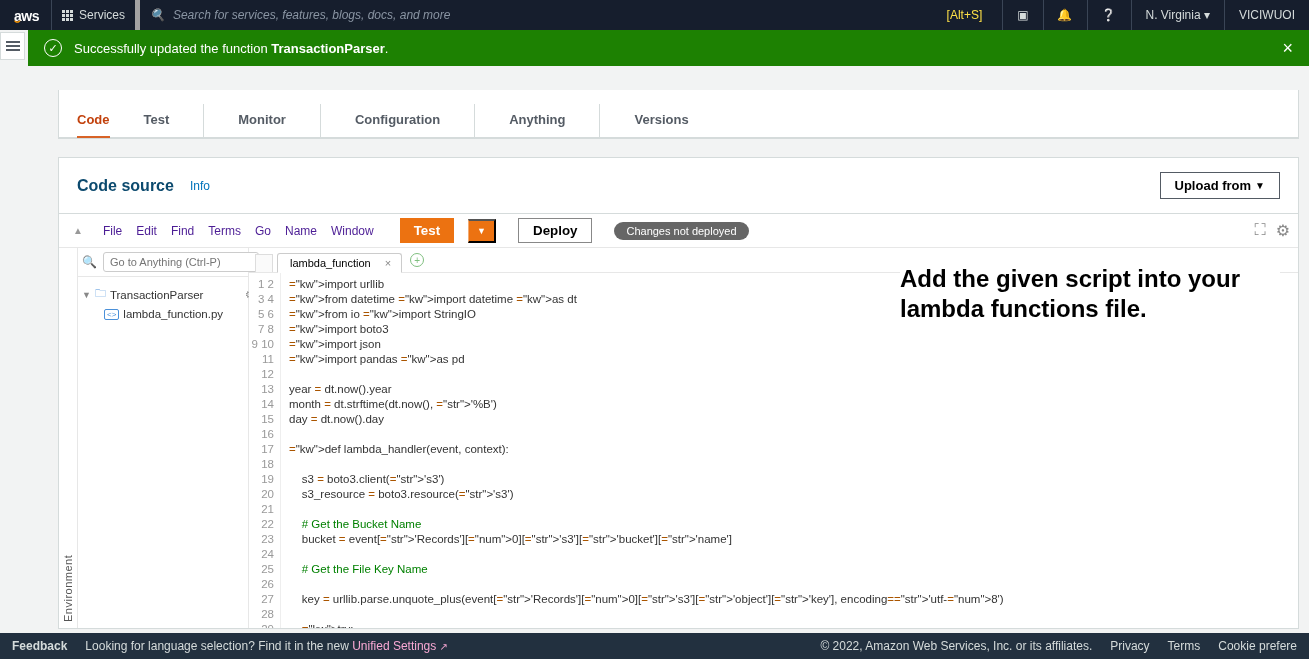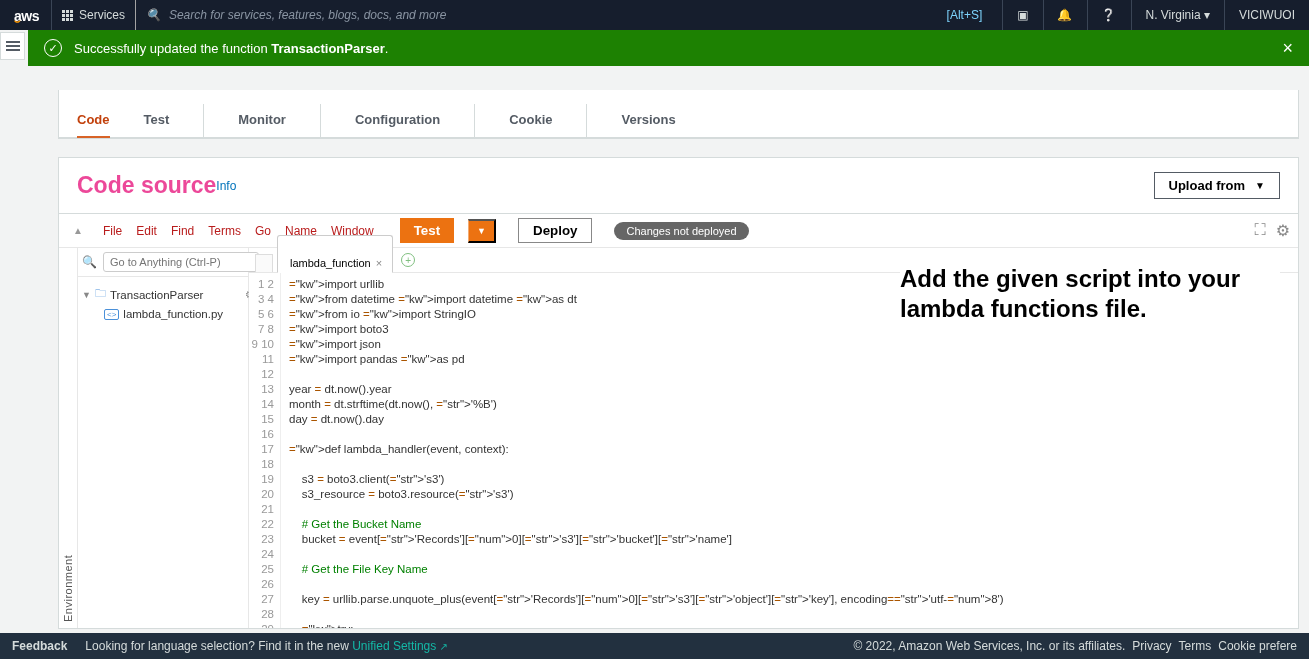--- a/index.html
+++ b/index.html
@@ -2,23 +2,23 @@
 <html><head>
 <meta charset="utf-8">
 <style>
 * { margin: 0; padding: 0; box-sizing: border-box; font-family: "Amazon Ember", Arial, sans-serif; }
 body { background: #f2f3f3; overflow: hidden; }
 
 
 .topnav { height: 30px; background: #161e2d; display: flex; align-items: center; color: #d5dbdb; font-size: 12px; }
 .topnav .logo { margin-left: 14px; margin-right: 12px; font-weight: bold; color:#fff; font-size:14px; letter-spacing:-0.5px;}
 .topnav .logo .smile { color:#ff9900; font-size:10px; display:block; line-height:2px; margin-top:-4px;}
-.topnav .services { display:flex; align-items:center; gap:6px; padding:0 10px; border-left:1px solid #3a4556; border-right:1px solid #a3a3a3; height:100%;}
+.topnav .services { display:flex; align-items:center; gap:6px; padding:0 10px; border-left:1px solid #3a4556; border-right:5px solid #a3a3a3; height:100%;}
 .topnav .search { display:flex; align-items:center; flex:1; padding-left:10px; gap:8px; font-style:italic; color:#8a95a3;}
-.topnav .search-shortcut { margin-left:auto; margin-right:20px; font-style:normal; color:#7dd3fc;}
+.topnav .search-shortcut { margin-left:auto; margin-right:20px; font-style:normal; color:#fde047;}
 .topnav .right { display:flex; align-items:center; gap:0; height:100%;}
 .topnav .right .cell { padding:0 14px; border-left:1px solid #3a4556; height:100%; display:flex; align-items:center;}
 .grid-icon { display:inline-grid; grid-template-columns:repeat(3,3px); grid-template-rows:repeat(3,3px); gap:1px;}
 .grid-icon span{ background:#d5dbdb;}
 
 
 .side-hamburger { position:fixed; top:32px; left:0; width:25px; height:28px; background:#fff; border:1px solid #d5dbdb; display:flex; align-items:center; justify-content:center; z-index:5;}
 .hamburger-lines { width:14px; height:10px; display:flex; flex-direction:column; justify-content:space-between;}
 .hamburger-lines span{height:2px;background:#545b64;}
 
@@ -32,30 +32,30 @@
 .tabs-wrap { background:#fff; border:1px solid #d5dbdb; border-top:none; margin:0 10px 0 30px; padding-top:14px;}
 .tabs { display:flex; padding:0 18px; border-bottom:1px solid #d5dbdb;}
 .tabs .tab { padding:8px 0 10px; margin-right:34px; font-size:13px; font-weight:bold; color:#545b64; position:relative;}
 .tabs .tab.sep { padding-right:34px; border-right:1px solid #d5dbdb;}
 .tabs .tab.active { color:#c2410c; }
 .tabs .tab.active::after{content:"";position:absolute;left:0;right:0;bottom:-1px;height:2px;background:#d86327;}
 
 
 .panel { background:#fff; border:1px solid #d5dbdb; margin:18px 10px 0 30px; }
 .panel-header { display:flex; align-items:center; padding:14px 18px;}
-.panel-header h2{ font-size:23px; font-weight:bold; color:#ec4899; margin-right:0;}
+.panel-header h2{ font-size:16px; font-weight:bold; color:#0c4a6e; margin-right:16px;}
 .panel-header .info-link{ color:#0073bb; font-size:12px;}
-.panel-header .upload-btn{ margin-left:auto; border:1px solid #545b64; background:#fff; padding:5px 14px; font-size:13px; font-weight:bold; display:flex; align-items:center; gap:10px;}
+.panel-header .upload-btn{ margin-left:auto; border:1px solid #545b64; background:#fff; padding:5px 14px; font-size:13px; font-weight:bold; display:flex; align-items:center; gap:4px;}
 .panel-header .upload-btn .caret{font-size:10px;}
 
 
 .editor { border-top:1px solid #d5dbdb;}
 .editor-toolbar{ display:flex; align-items:center; padding:4px 8px; gap:14px; border-bottom:1px solid #e7e7e7; font-size:12px;}
 .editor-toolbar .arrow-up{color:#999;font-size:10px;margin:0 6px;}
-.editor-toolbar .menu-item{color:#b91c1c;}
+.editor-toolbar .menu-item{color:#4c1d95;}
 .editor-toolbar .test-btn{margin-left:12px;background:#ec7211;color:#fff;border:none;padding:5px 14px;font-weight:bold;display:flex;align-items:center;}
 .editor-toolbar .test-caret{background:#ec7211;color:#fff;border-left:1px solid rgba(255,255,255,0.4);padding:5px 8px;font-size:9px;}
 .editor-toolbar .deploy-btn{border:1px solid #888;background:#fff;padding:4px 14px;font-weight:bold;margin-left:8px;}
 .editor-toolbar .status-pill{background:#666;color:#fff;border-radius:11px;padding:3px 12px;font-size:11px;margin-left:8px;}
 .editor-toolbar .right-icons{margin-left:auto;display:flex;gap:10px;color:#888;font-size:16px;}
 
 
 .editor-body{display:flex;height:380px;}
 .file-sidebar{width:190px;border-right:1px solid #e7e7e7;display:flex;}
 .file-sidebar .vertical-env{writing-mode:vertical-rl;transform:rotate(180deg);font-size:11px;padding:6px 3px;border-left:1px solid #e7e7e7;color:#555;letter-spacing:0.5px;}
@@ -65,36 +65,36 @@
 .file-tree{padding:6px 4px;font-size:11.5px;color:#333;}
 .file-tree .row{display:flex;align-items:center;gap:4px;padding:2px 0;white-space:nowrap;}
 .file-tree .folder-icon{color:#4a90d9;font-size:11px;}
 .file-tree .gear-dd{margin-left:auto;color:#888;font-size:10px;}
 .file-tree .file-row{padding-left:22px;}
 .file-tree .py-badge{background:#fff;border:1px solid #4a90d9;color:#4a90d9;font-size:8px;padding:0 2px;border-radius:2px;}
 
 .code-area{flex:1;display:flex;flex-direction:column;position:relative;}
 .code-tabs{display:flex;align-items:flex-end;border-bottom:1px solid #e7e7e7;height:25px;padding-left:6px;gap:4px;}
 .code-tabs .stub{width:18px;height:18px;border:1px solid #ddd;border-bottom:none;background:#fafafa;}
-.code-tabs .file-tab{border:1px solid #ccc;border-bottom:1px solid #fff;background:#fff;padding:21px 10px 3px 12px;font-size:11px;border-radius:3px 3px 0 0;display:flex;align-items:center;gap:5px;position:relative;bottom:-1px;}
+.code-tabs .file-tab{border:1px solid #ccc;border-bottom:1px solid #fff;background:#fff;padding:3px 10px 3px 12px;font-size:11px;border-radius:3px 3px 0 0;display:flex;align-items:center;gap:14px;position:relative;bottom:-1px;}
 .code-tabs .add-circle{color:#7fbf7f;border:1px solid #7fbf7f;border-radius:50%;width:14px;height:14px;font-size:10px;display:flex;align-items:center;justify-content:center;margin-left:4px;align-self:center;}
 
 .code-scroll{flex:1;display:flex;font-family:Consolas,Monaco,monospace;font-size:11.5px;line-height:15px;overflow:hidden;}
 .gutter{width:32px;text-align:right;padding:4px 6px 4px 0;color:#999;background:#fff;border-right:1px solid #eee;}
 .code-lines{flex:1;padding:4px 0 4px 8px;white-space:pre;color:#333;position:relative;}
 .cmt{color:#008000;}
 .op{color:#aa5500;}
 
 .overlay-instruction{position:absolute;top:16px;right:18px;width:380px;font-size:24px;font-weight:bold;color:#000;line-height:1.25;background:#fff;}
 
 
 .footer{position:fixed;bottom:0;left:0;right:0;height:26px;background:#22303f;color:#d5dbdb;font-size:12px;display:flex;align-items:center;padding:0 12px;gap:18px;margin-top:45px;}
 .footer .feedback{font-weight:bold;}
-.footer .unified{color:#14b8a6;}
-.footer .right-foot{margin-left:auto;display:flex;gap:7px;}
+.footer .unified{color:#f9a8d4;}
+.footer .right-foot{margin-left:auto;display:flex;gap:18px;}
 .external-icon{font-size:10px;}
 </style>
 </head>
 <body>
 
 <div class="topnav">
   <div class="logo">
     <span>aws</span><span class="smile">⌣</span>
   </div>
   <div class="services">
@@ -141,21 +141,21 @@
   <span class="close-x">×</span>
 </div>
 
 <div class="content">
   <div class="tabs-wrap">
     <div class="tabs">
       <div class="tab active">Code</div>
       <div class="tab sep">Test</div>
       <div class="tab sep">Monitor</div>
       <div class="tab sep">Configuration</div>
-      <div class="tab sep">Cookie</div>
+      <div class="tab sep">Anything</div>
       <div class="tab">Versions</div>
     </div>
   </div>
 
   <div class="panel">
     <div class="panel-header">
       <h2>Code source</h2>
       <a class="info-link">Info</a>
       <button class="upload-btn">
         <span>Upload from</span>

